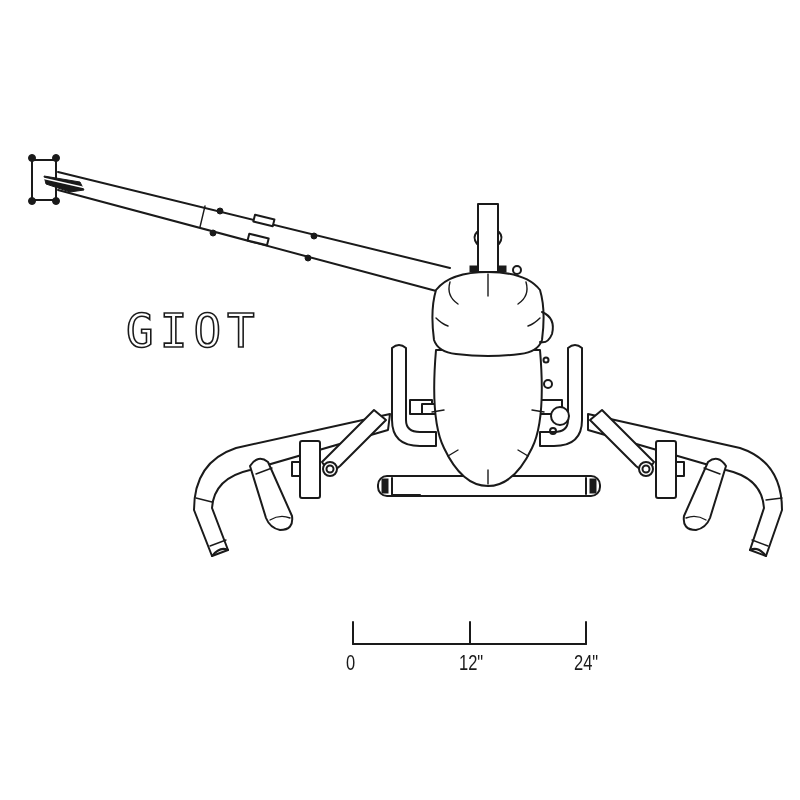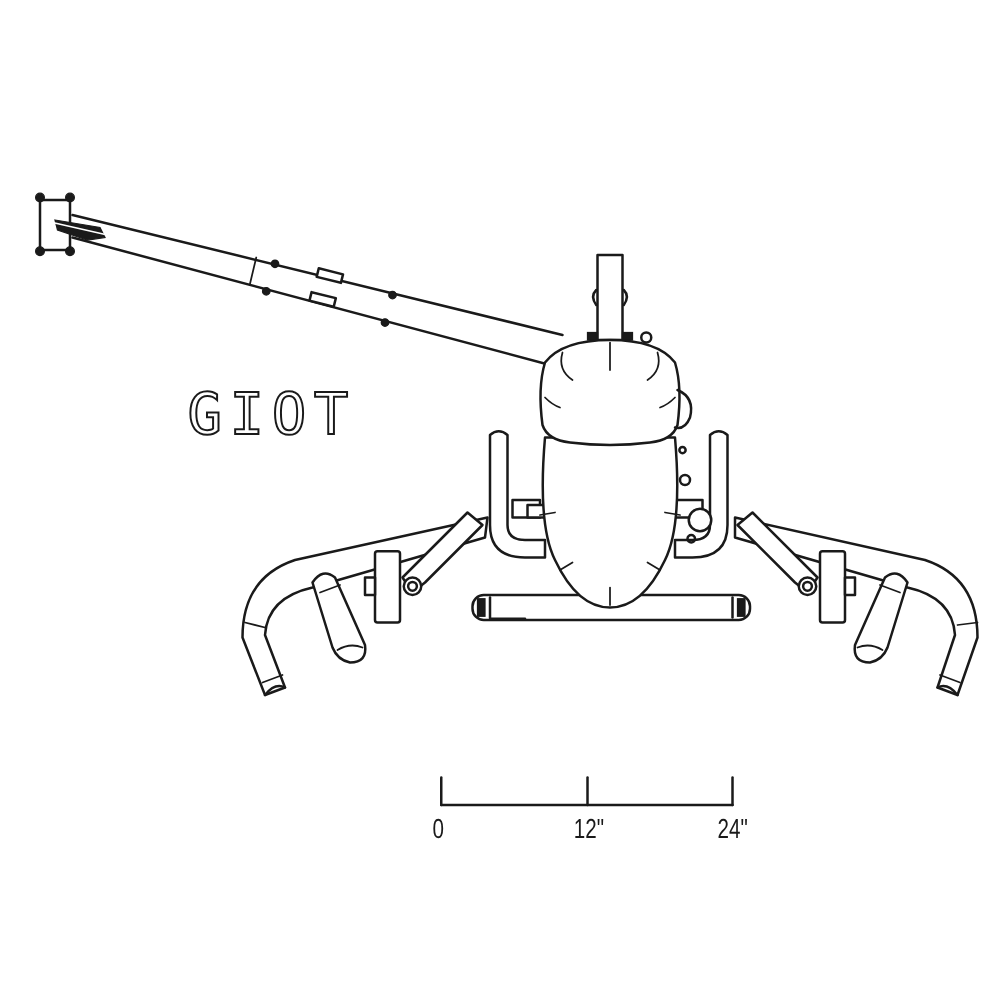--- a/index.html
+++ b/index.html
@@ -6,21 +6,21 @@
     body { width: 800px; height: 800px; position: relative; overflow: hidden; font-family: "DejaVu Sans", sans-serif; }
     #stage { position: absolute; left: 0; top: 0; width: 800px; height: 800px; }
     svg { display: block; }
     .ln { fill: none; stroke: #1a1a1a; stroke-width: 2; stroke-linecap: round; stroke-linejoin: round; }
     .thin { fill: none; stroke: #1a1a1a; stroke-width: 1.4; stroke-linecap: round; }
     .fillw { fill: #ffffff; stroke: #1a1a1a; stroke-width: 2; stroke-linejoin: round; }
     .dark { fill: #1a1a1a; stroke: #1a1a1a; stroke-width: 1; }
     .model-label {
       position: absolute; left: 126px; top: 308px;
       font-family: "DejaVu Sans Mono", monospace; font-size: 46px; letter-spacing: 6px;
-      color: transparent; -webkit-text-stroke: 1.6px #1a1a1a; line-height: 1; margin-left: 24px;
+      color: transparent; -webkit-text-stroke: 1.6px #1a1a1a; line-height: 1;
     }
     .scale-label {
       position: absolute; top: 652px; font-family: "Liberation Sans", sans-serif;
       font-size: 22px; color: #1a1a1a; transform: scaleX(0.75); transform-origin: left top; line-height: 1;
     }
   </style>
 </head>
 <body>
 
 <div id="stage">

